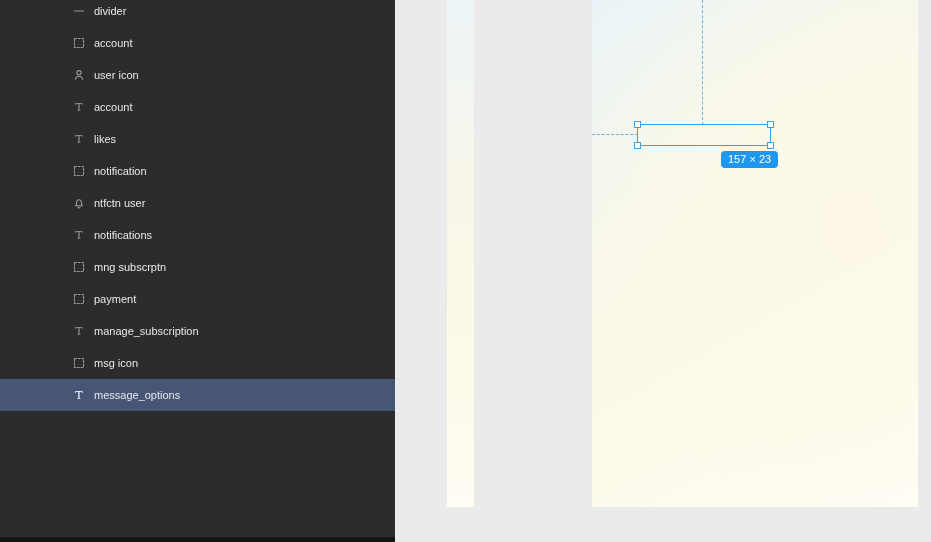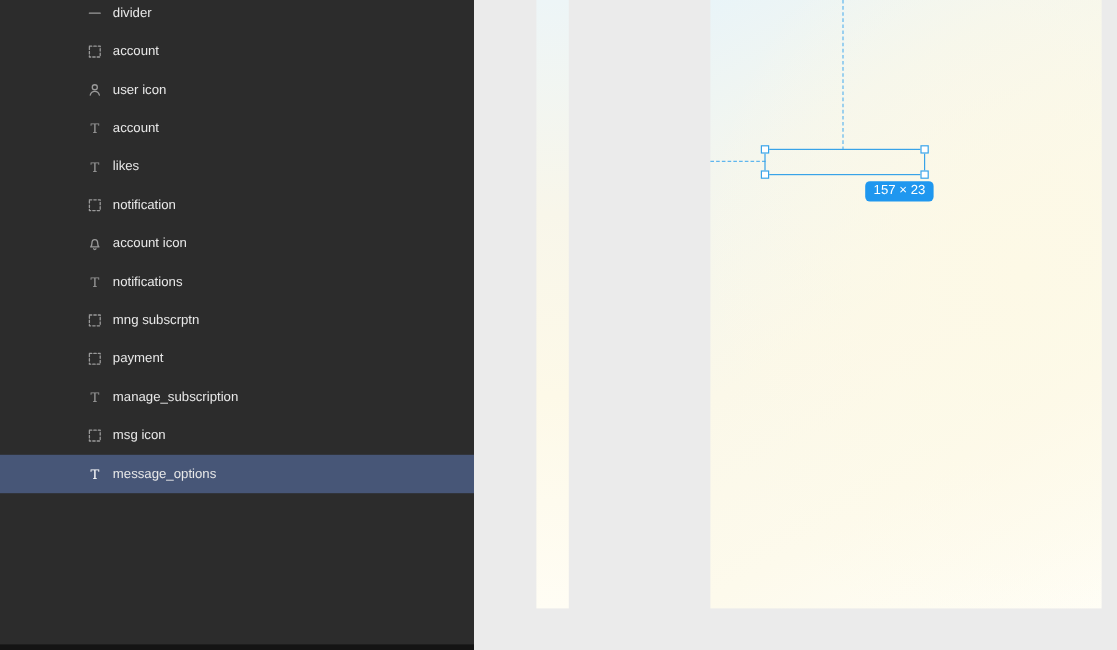--- a/index.html
+++ b/index.html
@@ -97,21 +97,21 @@
         <span class="layer-icon"><svg viewBox="0 0 14 14">
             <rect x="2.5" y="2.5" width="9" height="9" fill="none" stroke="currentColor" stroke-width="1.1" stroke-linecap="round" stroke-linejoin="round" stroke-dasharray="2 1.7"></rect>
           </svg></span>
         <span class="layer-label">notification</span>
       </div>
       <div class="layer-row depth-1">
         <span class="layer-icon"><svg viewBox="0 0 14 14">
             <path d="M3.6 9.8h6.8c-.7-.8-1-1.8-1-3.1 0-1.8-.9-3-2.4-3s-2.4 1.2-2.4 3c0 1.3-.3 2.3-1 3.1z" fill="none" stroke="currentColor" stroke-width="1.1" stroke-linecap="round" stroke-linejoin="round"></path>
             <path d="M6 11.3a1.1 1.1 0 0 0 2 0" fill="none" stroke="currentColor" stroke-width="1.1" stroke-linecap="round" stroke-linejoin="round"></path>
           </svg></span>
-        <span class="layer-label">account icon</span>
+        <span class="layer-label">ntfctn user</span>
       </div>
       <div class="layer-row depth-1">
         <span class="layer-icon"><svg viewBox="0 0 14 14">
             <text x="7" y="11" text-anchor="middle" font-family="DejaVu Serif, serif" font-size="11" fill="currentColor">T</text>
           </svg></span>
         <span class="layer-label">notifications</span>
       </div>
       <div class="layer-row">
         <span class="layer-icon"><svg viewBox="0 0 14 14">
             <rect x="2.5" y="2.5" width="9" height="9" fill="none" stroke="currentColor" stroke-width="1.1" stroke-linecap="round" stroke-linejoin="round" stroke-dasharray="2 1.7"></rect>

